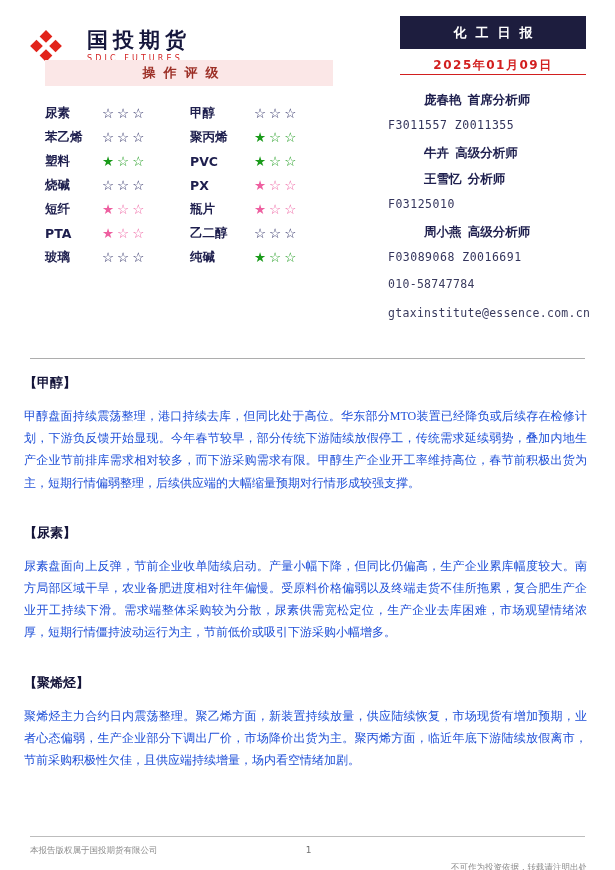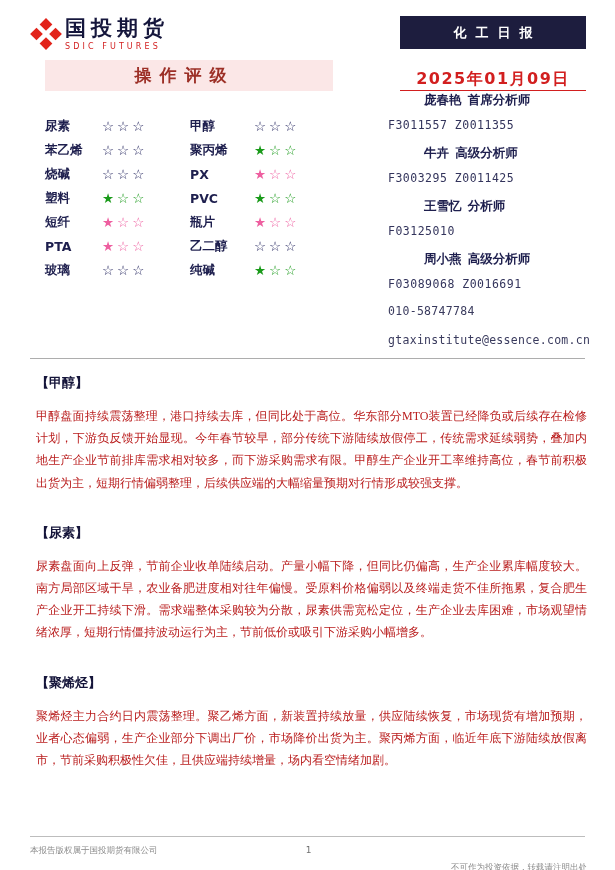--- a/index.html
+++ b/index.html
@@ -2,37 +2,37 @@
 <html style="--accent-red: #d21f1f; --navy: #1d1d3e; --star-green: #1a9a1a; --star-pink: #ee5fa0; --rating-bg: #fbe7e7; --rating-text: #9c2f26;"><head>
 <meta charset="utf-8">
 <style>
   * { margin:0; padding:0; box-sizing:border-box; }
   html,body { width:615px; height:870px; background:#ffffff; overflow:hidden; }
   body { font-family:"DejaVu Sans", sans-serif; position:relative; }
 
   .page { position:absolute; inset:0; background:#fff; }
 
   
-  .brand { position:absolute; left:28px; top:16px; display:flex; align-items:center; gap:1px; }
+  .brand { position:absolute; left:28px; top:28px; display:flex; align-items:center; gap:23px; }
   .logo-mark { width:36px; height:36px; flex:0 0 auto; }
   .brand-name { font-size:21px; font-weight:bold; color:#15163c; letter-spacing:5px; line-height:1.1; }
   .brand-sub { font-size:8px; color:var(--accent-red,#d21f1f); letter-spacing:3.1px; margin-top:2px; font-weight:normal; }
 
   
   .report-head { position:absolute; left:400px; top:16px; width:186px; text-align:center;
                  border-bottom:1.5px solid var(--accent-red,#d21f1f); }
   .report-type { background:var(--navy,#1d1d3e); color:#ffffff; font-size:13px; font-weight:bold;
                  letter-spacing:9px; padding:8px 0 7px 9px; }
-  .report-date { color:var(--accent-red,#d21f1f); font-size:16px; font-weight:bold; letter-spacing:1.5px; margin-top:20px; }
+  .report-date { color:var(--accent-red,#d21f1f); font-size:12px; font-weight:bold; letter-spacing:1.5px; margin-top:8px; }
 
   
   .ratings { position:absolute; left:45px; top:60px; width:288px; }
   .ratings-title { background:var(--rating-bg,#fbe7e7); color:var(--rating-text,#9c2f26); text-align:center;
-                   font-weight:bold; font-size:17px; letter-spacing:8px; padding:4px 17px 4px 8px; }
-  table.ratings-table { width:100%; border-collapse:collapse; margin-top:23px; }
+                   font-weight:bold; font-size:13px; letter-spacing:8px; padding:4px 17px 4px 8px; }
+  table.ratings-table { width:100%; border-collapse:collapse; margin-top:15px; }
   .ratings-table td { height:24px; vertical-align:middle; }
   .ratings-table td:nth-child(1){ width:57px; }
   .ratings-table td:nth-child(2){ width:88px; }
   .ratings-table td:nth-child(3){ width:64px; }
   td.rate-name { font-weight:bold; color:#1e1f4e; font-size:12.5px; }
   td.rate-stars { font-size:13.5px; letter-spacing:3px; }
   .c-navy  { color:#2a2b63; }
   .c-green { color:var(--star-green,#1a9a1a); }
   .c-pink  { color:var(--star-pink,#ee5fa0); }
 
@@ -41,25 +41,25 @@
   .analyst-line { font-size:12.5px; font-weight:bold; color:#1e1f4e; margin-bottom:9px;
                   white-space:pre-wrap; font-family:"Liberation Serif", serif;margin-left:36px; }
   .analyst-codes { font-size:11.5px; color:#33345c; margin-bottom:13px; letter-spacing:0.5px;
                    font-family:"DejaVu Sans Mono", monospace; }
   .contact { margin-top:12px; }
   .contact-line { font-size:11.5px; color:#3a3b5e; margin-bottom:15px; letter-spacing:0.3px;
                   font-family:"DejaVu Sans Mono", monospace; }
 
   
   .divider { position:absolute; left:30px; right:30px; top:358px; border-top:1px solid #adadad; }
-  .sections { position:absolute; left:36px; right:28px; top:374px; }
+  .sections { position:absolute; left:24px; right:28px; top:374px; }
   .section { margin-bottom:30px; }
   .section-title { font-size:13px; font-weight:bold; color:#15153a; margin-bottom:13px;
                    font-family:"Liberation Serif", serif; }
-  .section-body { font-size:12px; line-height:1.85; color:#b91c1c; text-align:justify;
+  .section-body { font-size:12px; line-height:1.85; color:#1d4ed8; text-align:justify;
                   font-family:"Liberation Serif", serif; }
 
   
   .footer-divider { position:absolute; left:30px; right:30px; top:836px; border-top:1px solid #bdbdbd; }
   .footer { position:absolute; left:30px; right:28px; top:845px; display:flex; align-items:flex-start;
             font-size:8.5px; color:#8a8a8a; }
   .footer-left { flex:1; text-align:left; }
   .footer-center { flex:0 0 auto; color:#6f6f6f; font-size:9px; }
   .footer-right { flex:1; text-align:right;margin-top:17px; }
 </style>
@@ -98,30 +98,30 @@
             <td class="rate-name">甲醇</td>
             <td class="rate-stars c-navy">☆☆☆</td>
           </tr>
           <tr>
             <td class="rate-name">苯乙烯</td>
             <td class="rate-stars c-navy">☆☆☆</td>
             <td class="rate-name">聚丙烯</td>
             <td class="rate-stars c-green">★☆☆</td>
           </tr>
           <tr>
+            <td class="rate-name">塑料</td>
+            <td class="rate-stars c-green">★☆☆</td>
+            <td class="rate-name">PVC</td>
+            <td class="rate-stars c-green">★☆☆</td>
+          </tr>
+          <tr>
             <td class="rate-name">烧碱</td>
             <td class="rate-stars c-navy">☆☆☆</td>
             <td class="rate-name">PX</td>
             <td class="rate-stars c-pink">★☆☆</td>
-          </tr>
-          <tr>
-            <td class="rate-name">塑料</td>
-            <td class="rate-stars c-green">★☆☆</td>
-            <td class="rate-name">PVC</td>
-            <td class="rate-stars c-green">★☆☆</td>
           </tr>
           <tr>
             <td class="rate-name">短纤</td>
             <td class="rate-stars c-pink">★☆☆</td>
             <td class="rate-name">瓶片</td>
             <td class="rate-stars c-pink">★☆☆</td>
           </tr>
           <tr>
             <td class="rate-name">PTA</td>
             <td class="rate-stars c-pink">★☆☆</td>
@@ -136,21 +136,20 @@
           </tr>
         </tbody>
     </table>
   </div>
 
   <div class="analysts">
     <div>
         <div class="analyst-line">庞春艳  首席分析师</div>
         <div class="analyst-codes">F3011557 Z0011355</div>
         <div class="analyst-line">牛卉  高级分析师</div>
-        <div class="analyst-codes">F3003295 Z0011425</div>
         <div class="analyst-line">王雪忆  分析师</div>
         <div class="analyst-codes">F03125010</div>
         <div class="analyst-line">周小燕  高级分析师</div>
         <div class="analyst-codes">F03089068 Z0016691</div>
       </div>
     <div class="contact">
       <div class="contact-line">010-58747784</div>
       <div class="contact-line">gtaxinstitute@essence.com.cn</div>
     </div>
   </div>

